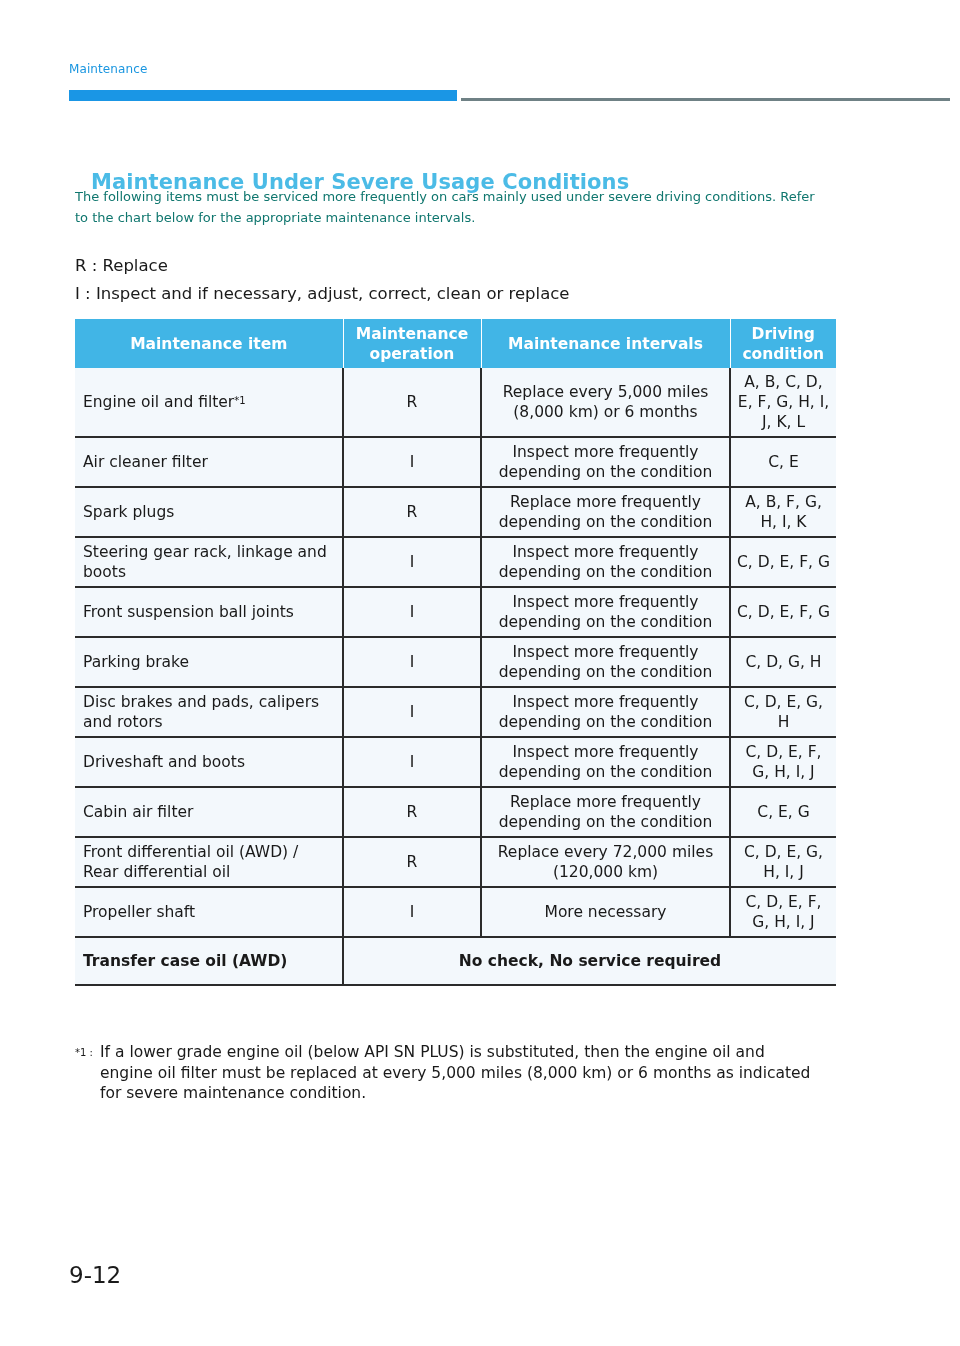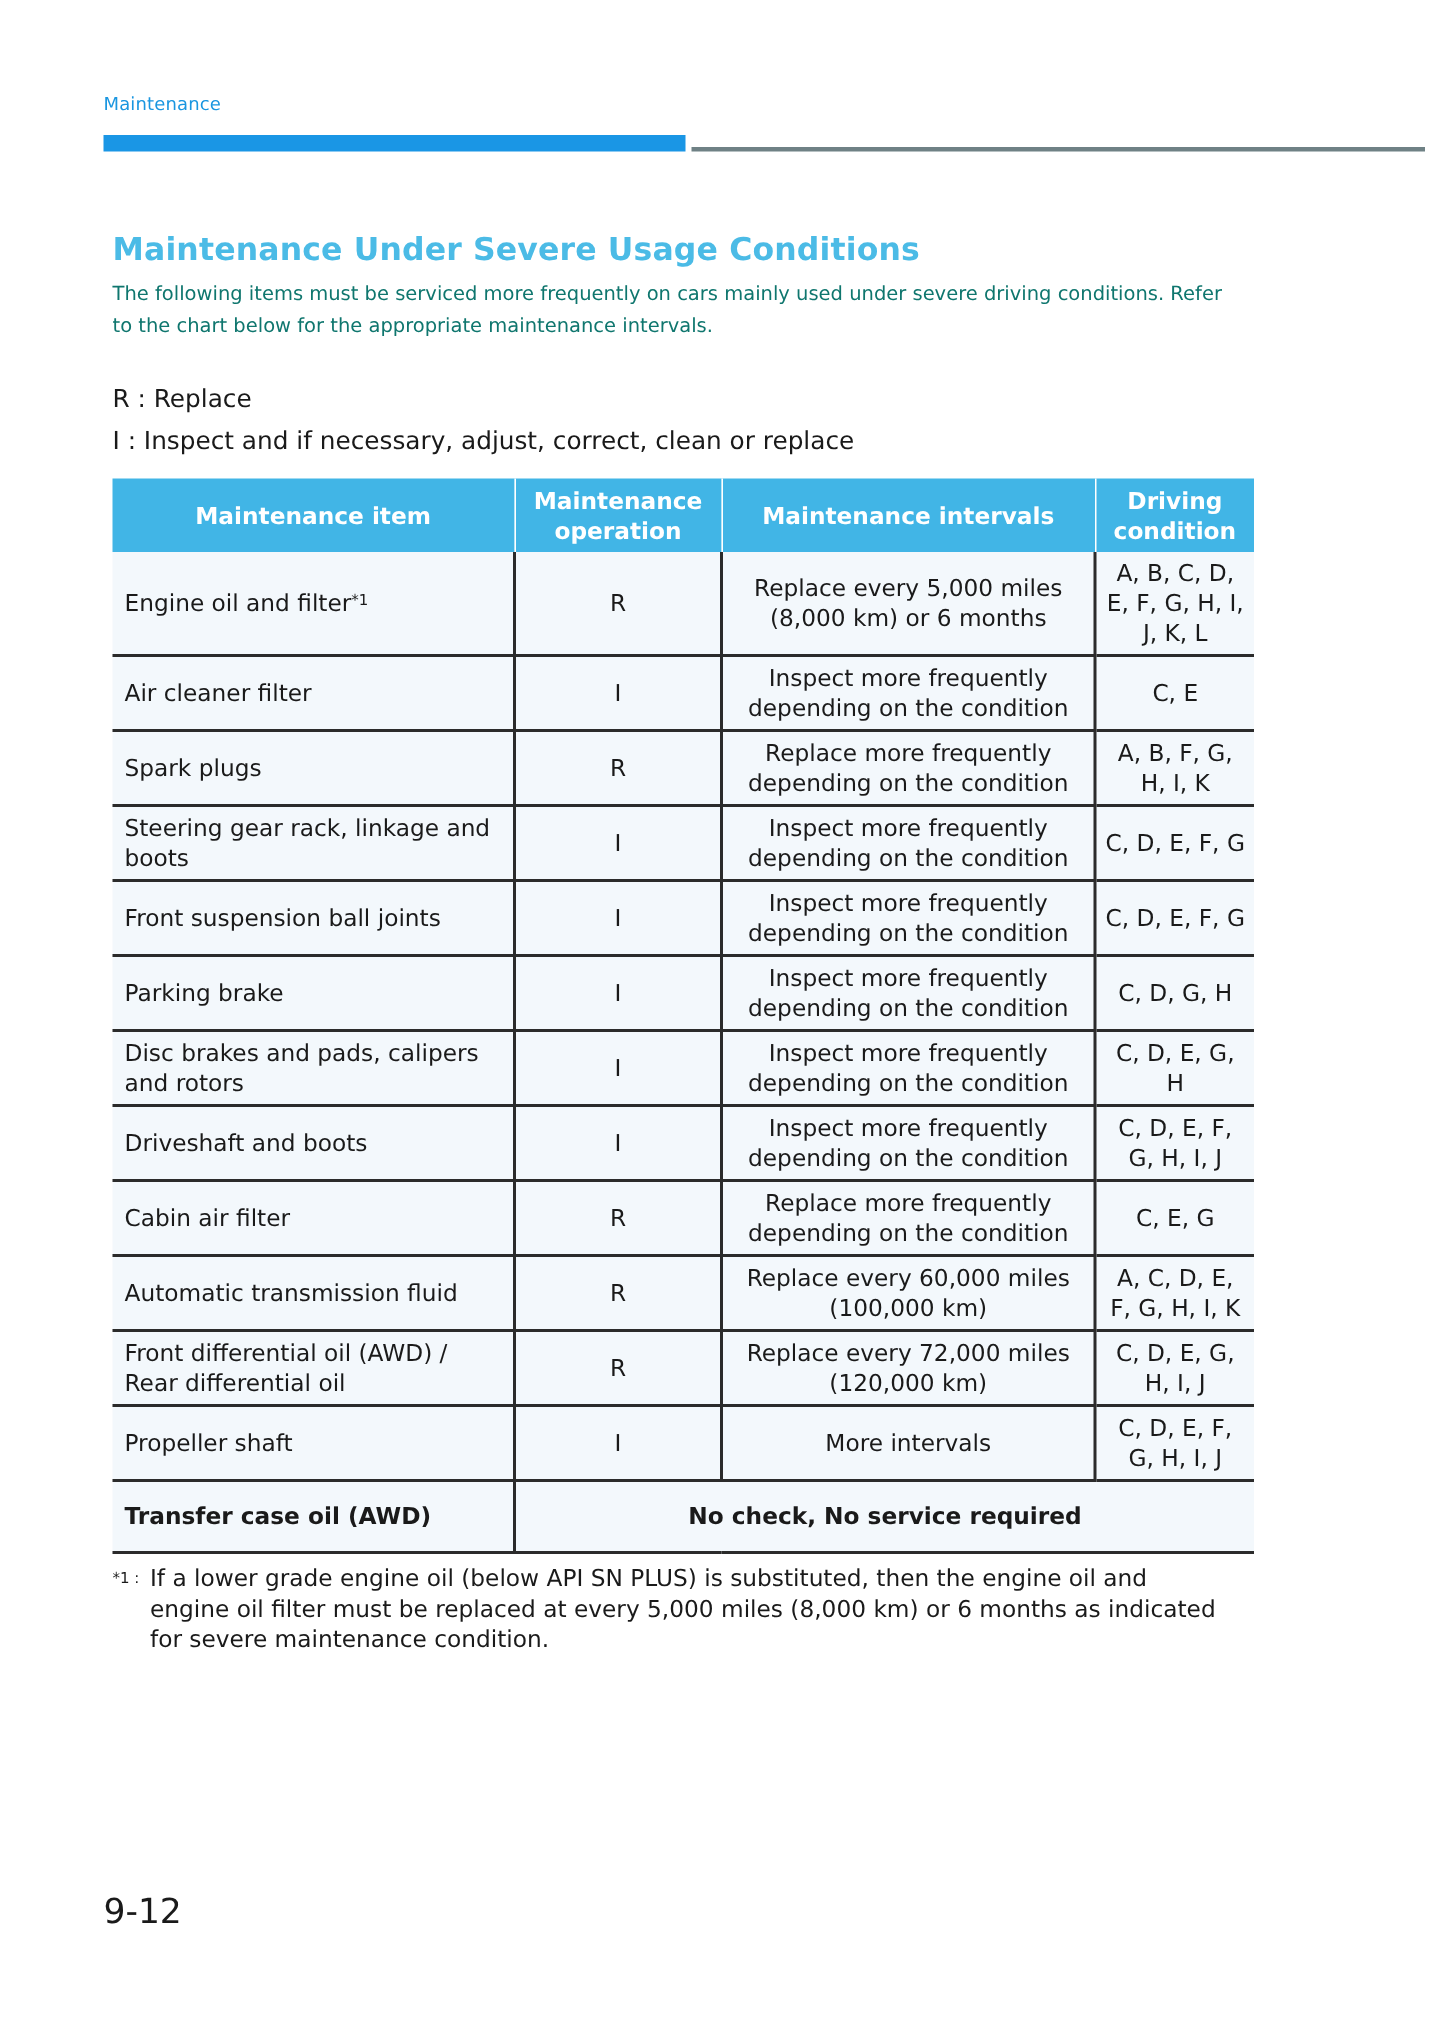--- a/index.html
+++ b/index.html
@@ -74,21 +74,21 @@
     font-size: 23px; color: #1a1a1a;
   }
 </style>
 </head>
 <body>
 
 <div class="section-label">Maintenance</div>
 <div class="bar-blue"></div>
 <div class="bar-gray"></div>
 
-<h1 class="title" style="margin:0">Maintenance Under Severe Usage Conditions</h1>
+<h1 class="title" style="margin:16px">Maintenance Under Severe Usage Conditions</h1>
 <p class="intro" style="margin:0">The following items must be serviced more frequently on cars mainly used under severe driving conditions. Refer to the chart below for the appropriate maintenance intervals.</p>
 <div class="legend-line legend-r">R : Replace</div>
 <div class="legend-line legend-i">I : Inspect and if necessary, adjust, correct, clean or replace</div>
 
 <table class="maint">
   <colgroup>
       <col class="c1">
       <col class="c2">
       <col class="c3">
       <col class="c4">
@@ -150,35 +150,29 @@
       <td>Inspect more frequently depending on the condition</td>
       <td>C, D, E, F, G, H, I, J</td>
     </tr>
     <tr class="r-single">
       <td>Cabin air filter</td>
       <td>R</td>
       <td>Replace more frequently depending on the condition</td>
       <td>C, E, G</td>
     </tr>
     <tr class="r-single">
-      <td>Automatic transmission fluid</td>
-      <td>R</td>
-      <td>Replace every 60,000 miles (100,000 km)</td>
-      <td>A, C, D, E, F, G, H, I, K</td>
-    </tr>
-    <tr class="r-single">
       <td>Front differential oil (AWD) / Rear differential oil</td>
       <td>R</td>
       <td>Replace every 72,000 miles (120,000 km)</td>
       <td>C, D, E, G, H, I, J</td>
     </tr>
     <tr class="r-single">
       <td>Propeller shaft</td>
       <td>I</td>
-      <td>More intervals</td>
+      <td>More necessary</td>
       <td>C, D, E, F, G, H, I, J</td>
     </tr>
     <tr class="r-last">
       <td>Transfer case oil (AWD)</td>
       <td colspan="3">No check, No service required</td>
     </tr>
   </tbody>
 </table>
 
 <div class="footnote">

